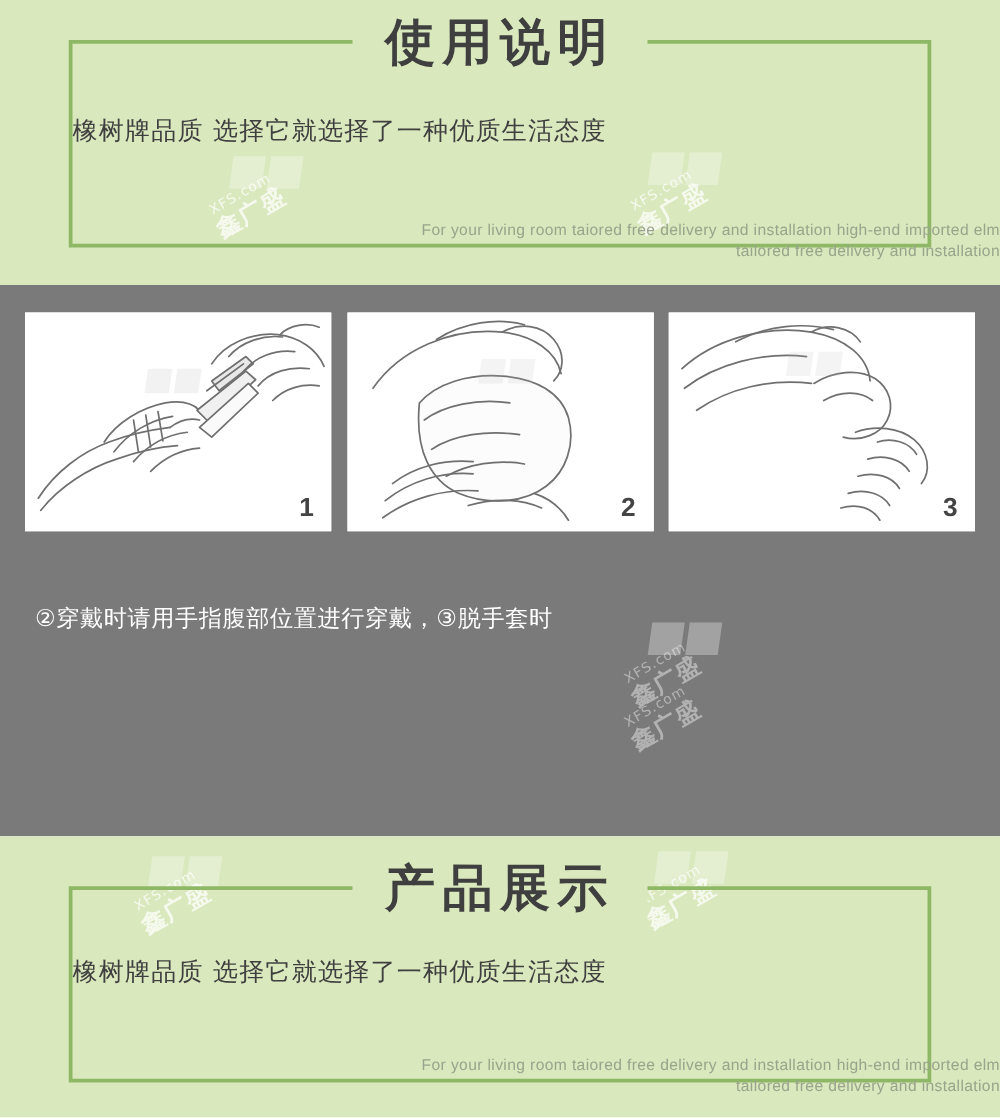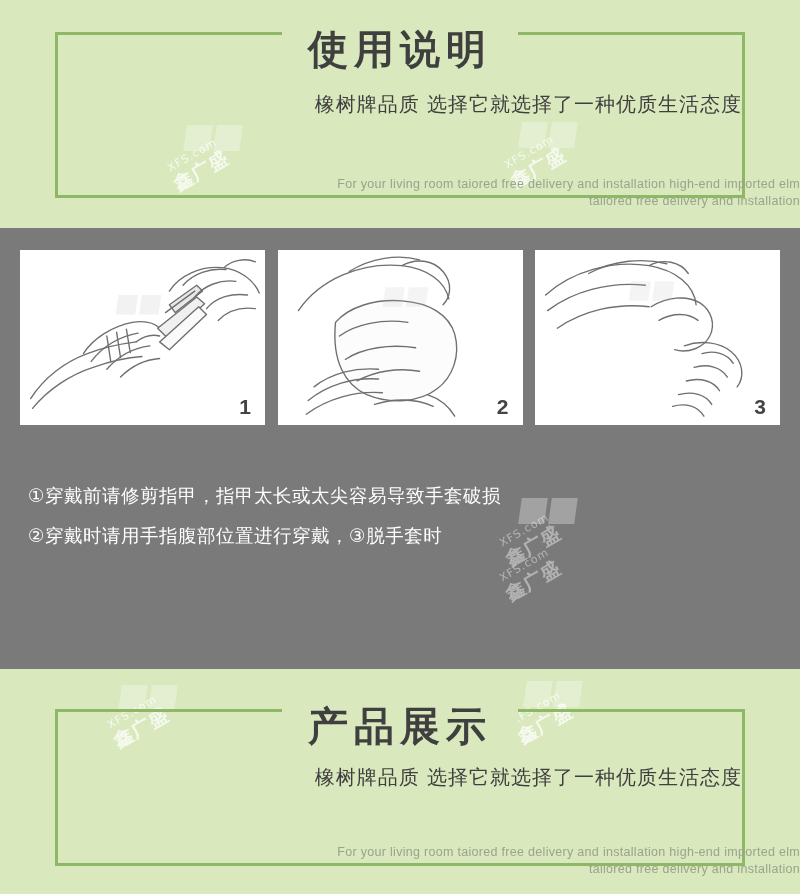--- a/index.html
+++ b/index.html
@@ -55,28 +55,27 @@
   .banner-title {
     display: inline-block;
     background: #d9e8bd;
     padding: 0 26px;
     font-family: "DejaVu Sans", "Liberation Sans", sans-serif;
     font-size: 40px;
     font-weight: bold;
     color: #3f3f3f;
     letter-spacing: 6px;
     line-height: 50px;
-    margin-top: 15px;
   }
   .banner-sub {
     position: absolute;
     left: 0;
     right: 0;
     top: 56px;
-    text-align: right;
+    text-align: left;
     font-family: "DejaVu Sans", "Liberation Sans", sans-serif;
     font-size: 20px;
     color: #3f3f3f;
     letter-spacing: 1px;
   }
   .banner.bottom .banner-sub {
     top: 52px;
   }
   .banner-en {
     position: absolute;
@@ -330,21 +329,20 @@
     <div class="wm dark" style="left:500px; top:295px;">
       <span class="wm-top">XFS.com</span>
       <span class="wm-bottom">鑫广盛</span>
     </div>
     <div class="wm dark" style="left:500px; top:330px;">
       <span class="wm-top">XFS.com</span>
       <span class="wm-bottom">鑫广盛</span>
     </div>
 
     <div class="instructions">
-      <div class="instr-line">①穿戴前请修剪指甲，指甲太长或太尖容易导致手套破损</div>
       <div class="instr-line">②穿戴时请用手指腹部位置进行穿戴，③脱手套时</div>
     </div>
   </div>
 
   <div class="banner bottom">
 
     <div class="wm-sq" style="left:120px; top:16px;">
       <span></span><span></span>
     </div>
     <div class="wm-sq" style="left:525px; top:12px;">

